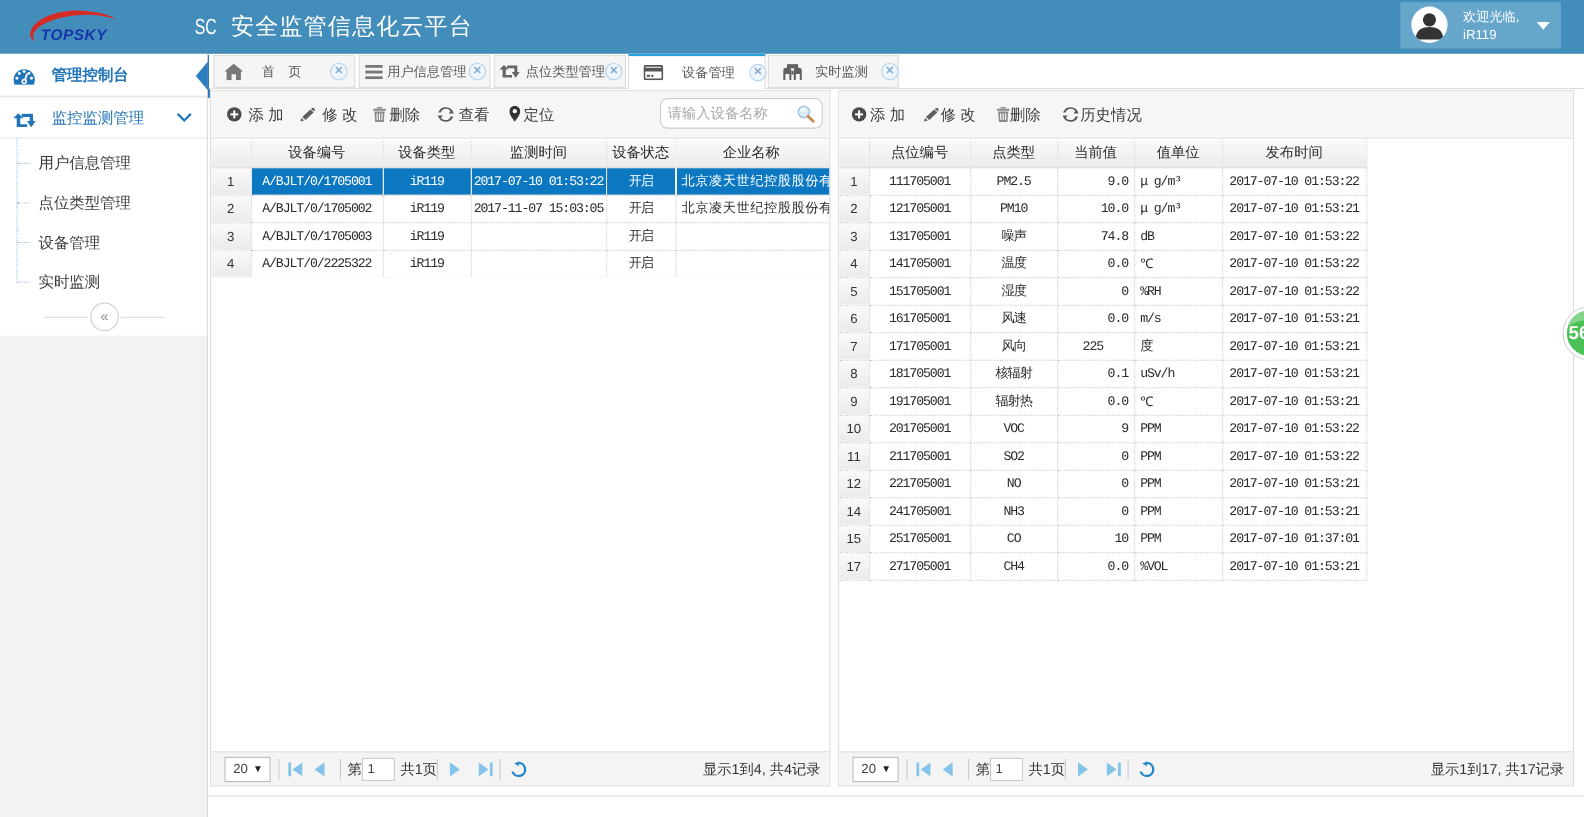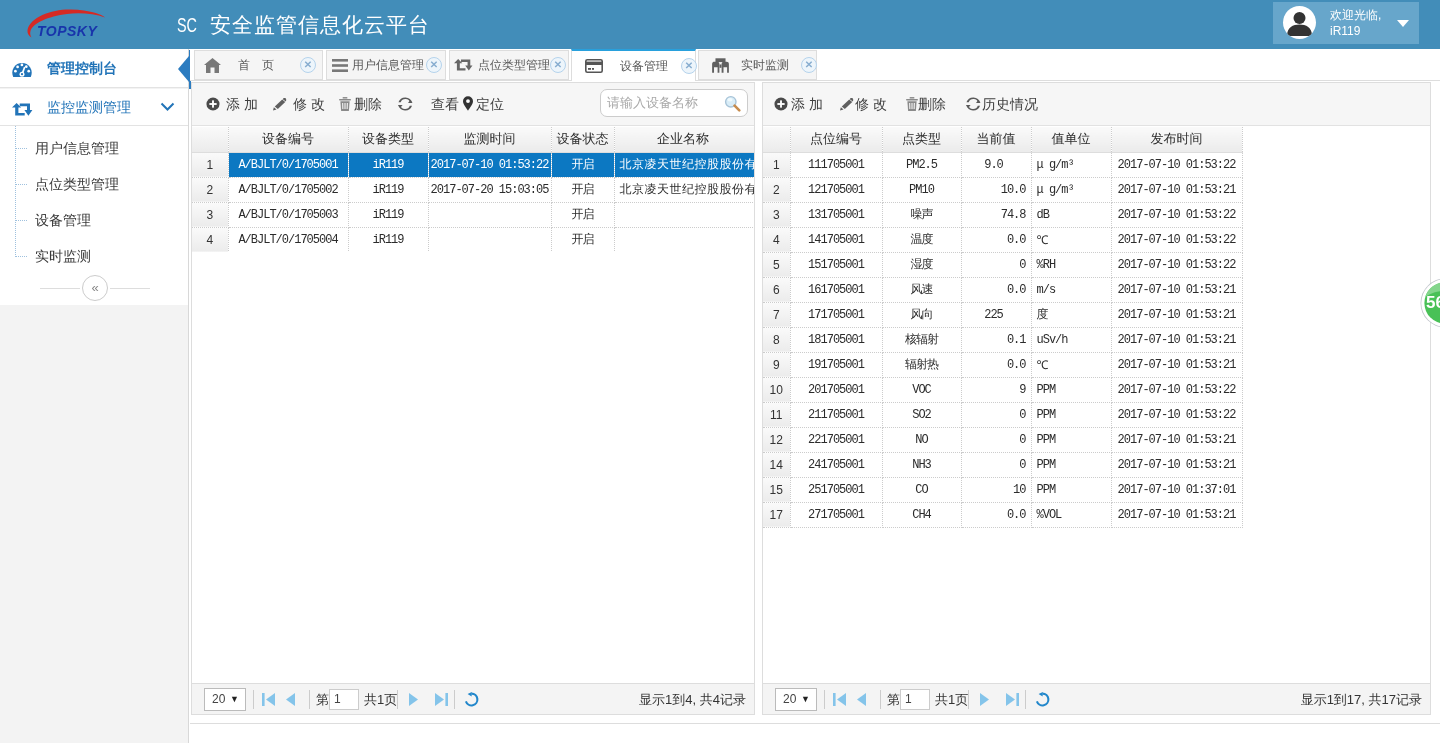--- a/index.html
+++ b/index.html
@@ -193,21 +193,21 @@
           <path d="M1.5 4.6 L11.5 4.6 L10.7 15 L2.3 15 Z" fill="#8a8a8a"></path>
           <path d="M4 6.5 L4.2 13 M6.5 6.5 L6.5 13 M9 6.5 L8.8 13" stroke="#fff" stroke-width="1.1"></path>
         </svg>
         <div class="tbtn" style="left:162px;">删除</div>
         <svg class="abs" style="left:206px;top:14px" width="14.5" height="14" viewBox="0 0 16 15">
           <path d="M2.5 9 A5.5 5.5 0 0 0 13 9.5 L15.5 9.5 A8 8 0 0 1 0.3 9 Z" fill="#5a5a5a"></path>
           <path d="M13.5 6 A5.5 5.5 0 0 0 3 5.5 L0.5 5.5 A8 8 0 0 1 15.7 6 Z" fill="#5a5a5a"></path>
           <path d="M0 9.5 L5 9.5 L2.5 13 Z" fill="#5a5a5a" transform="translate(0 -1)"></path>
           <path d="M16 5.5 L11 5.5 L13.5 2 Z" fill="#5a5a5a" transform="translate(0 1)"></path>
         </svg>
-        <div class="tbtn" style="left:239px;">查看</div>
+        <div class="tbtn" style="left:225px;">查看</div>
         <svg class="abs" style="left:271px;top:13px" width="10" height="15" viewBox="0 0 11 16">
           <path d="M5.5 0 A5.5 5.5 0 0 1 11 5.5 C11 9 7 13.5 5.5 16 C4 13.5 0 9 0 5.5 A5.5 5.5 0 0 1 5.5 0 Z" fill="#333"></path>
           <circle cx="5.5" cy="5.3" r="2.1" fill="#fff"></circle>
         </svg>
         <div class="tbtn" style="left:284px;">定位</div>
         <div id="searchbox">
           <span class="ph">请输入设备名称</span>
           <svg style="position:absolute;right:6px;top:5px" width="17" height="17" viewBox="0 0 17 17">
             <circle cx="6.8" cy="6.8" r="5.2" fill="#d9edf8" stroke="#a8c4d8" stroke-width="1.4"></circle>
             <ellipse cx="6" cy="4.8" rx="2.6" ry="1.7" fill="#f0fafd"></ellipse>
@@ -239,35 +239,35 @@
               <td>A/BJLT/0/1705001</td>
               <td>iR119</td>
               <td>2017-07-10 01:53:22</td>
               <td>开启</td>
               <td style="text-align:left;padding-left:5px;letter-spacing:0.5px">北京凌天世纪控股股份有限公司</td>
             </tr>
             <tr class="">
               <td class="num">2</td>
               <td>A/BJLT/0/1705002</td>
               <td>iR119</td>
-              <td>2017-07-20 15:03:05</td>
+              <td>2017-11-07 15:03:05</td>
               <td>开启</td>
               <td style="text-align:left;padding-left:5px;letter-spacing:0.5px">北京凌天世纪控股股份有限公司</td>
             </tr>
             <tr class="">
               <td class="num">3</td>
               <td>A/BJLT/0/1705003</td>
               <td>iR119</td>
               <td></td>
               <td>开启</td>
               <td></td>
             </tr>
             <tr class="">
               <td class="num">4</td>
-              <td>A/BJLT/0/1705004</td>
+              <td>A/BJLT/0/2225322</td>
               <td>iR119</td>
               <td></td>
               <td>开启</td>
               <td></td>
             </tr>
           </tbody>
         </table>
       </div>
   <div class="pager" id="pagerL">
         <div class="pgsel" style="line-height:21px;padding-left:7px;">20<span style="float:right;margin-right:6px;font-size:9px;line-height:21px;color:#222;">▼</span></div>
@@ -345,21 +345,21 @@
               <td>点位编号</td>
               <td>点类型</td>
               <td>当前值</td>
               <td>值单位</td>
               <td>发布时间</td>
             </tr>
             <tr class="">
               <td class="num">1</td>
               <td>111705001</td>
               <td>PM2.5</td>
-              <td style="text-align:center;padding-right:5px">9.0</td>
+              <td style="text-align:right;padding-right:5px">9.0</td>
               <td style="text-align:left;padding-left:5px">μ g/m³</td>
               <td>2017-07-10 01:53:22</td>
             </tr>
             <tr class="">
               <td class="num">2</td>
               <td>121705001</td>
               <td>PM10</td>
               <td style="text-align:right;padding-right:5px">10.0</td>
               <td style="text-align:left;padding-left:5px">μ g/m³</td>
               <td>2017-07-10 01:53:21</td>

